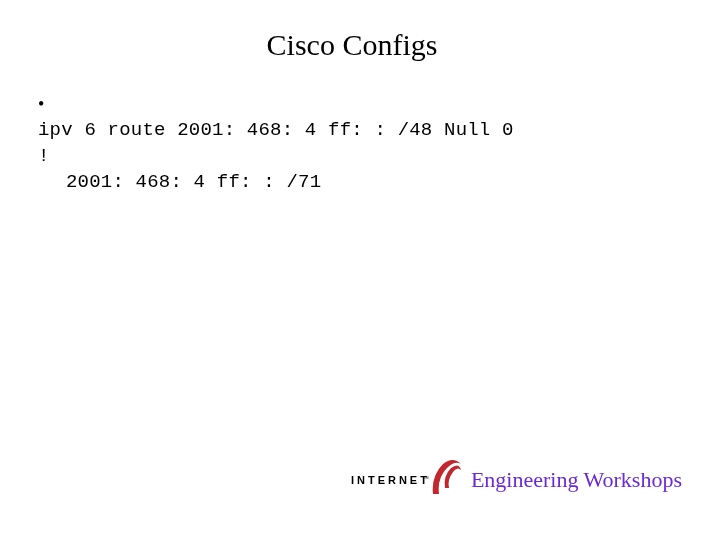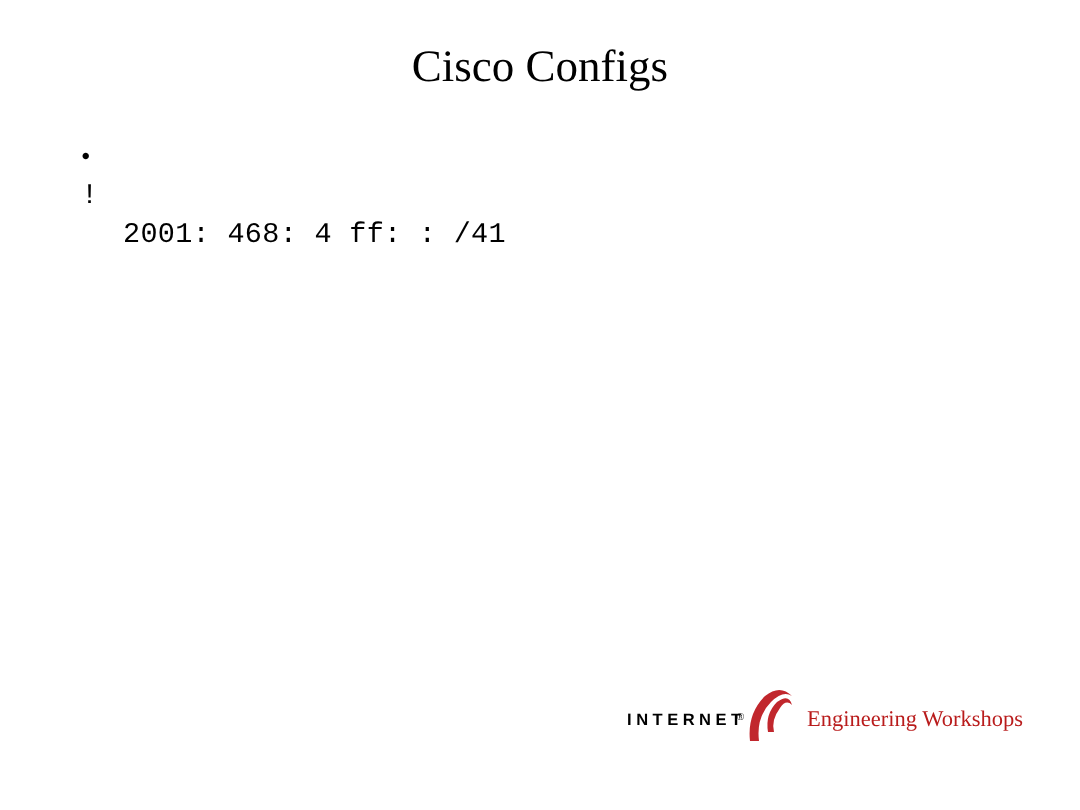--- a/index.html
+++ b/index.html
@@ -7,21 +7,21 @@
     width: 720px;
     height: 540px;
     background: #ffffff;
     font-family: "Times New Roman", Times, serif;
     position: relative;
     overflow: hidden;
   }
   .slide {
     width: 100%;
     height: 100%;
-    padding: 28px 40px 0 40px;
+    padding: 28px 40px 0 24px;
     position: relative;
   }
   .title {
     text-align: center;
     font-size: 30px;
     font-weight: 400;
     color: #000;
     margin-bottom: 30px;
   }
   .content {
@@ -82,37 +82,38 @@
   }
   .logo-swoosh {
     position: absolute;
     left: 78px;
     top: -4px;
     width: 34px;
     height: 40px;
   }
   .footer-text {
     font-family: "Times New Roman", Times, serif;
-    font-size: 15px;
-    color: #b91c1c;
+    font-size: 22px;
+    color: #6d28d9;
   }
 </style>
 </head>
 <body>
 
 <div class="slide">
 
   <h1 class="title">Cisco Configs</h1>
 
   <div class="content">
     <div class="bullet-row">
       <span class="bullet">•</span>
     </div>
+    <div class="mono">ipv 6 route 2001: 468: 4 ff: : /48 Null 0</div>
     <div class="mono">!</div>
-    <div class="mono indent">2001: 468: 4 ff: : /41</div>
+    <div class="mono indent">2001: 468: 4 ff: : /71</div>
   </div>
 
   <div class="footer">
     <div class="logo">
       <span class="logo-text">INTERNET</span>
       <span class="logo-r">®</span>
       <svg class="logo-swoosh" viewBox="0 0 34 40">
         <path d="M4 36 Q2 18 14 6 Q24 -2 32 6 Q26 2 18 10 Q8 20 10 36 Z" fill="#c1272d"></path>
         <path d="M16 30 Q14 18 22 10 Q30 4 32 12 Q28 8 24 14 Q18 22 20 30 Z" fill="#c1272d"></path>
       </svg>

